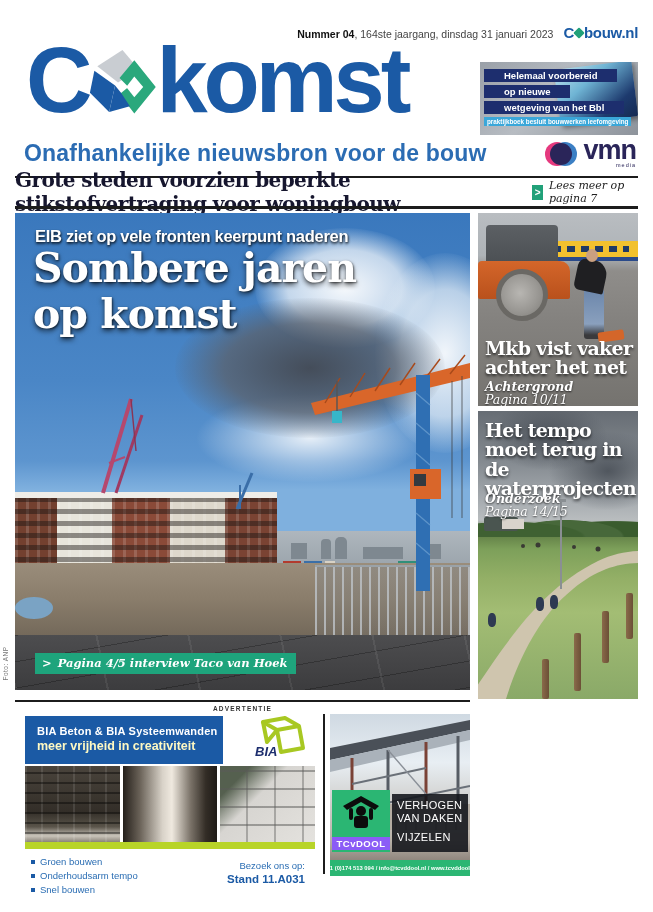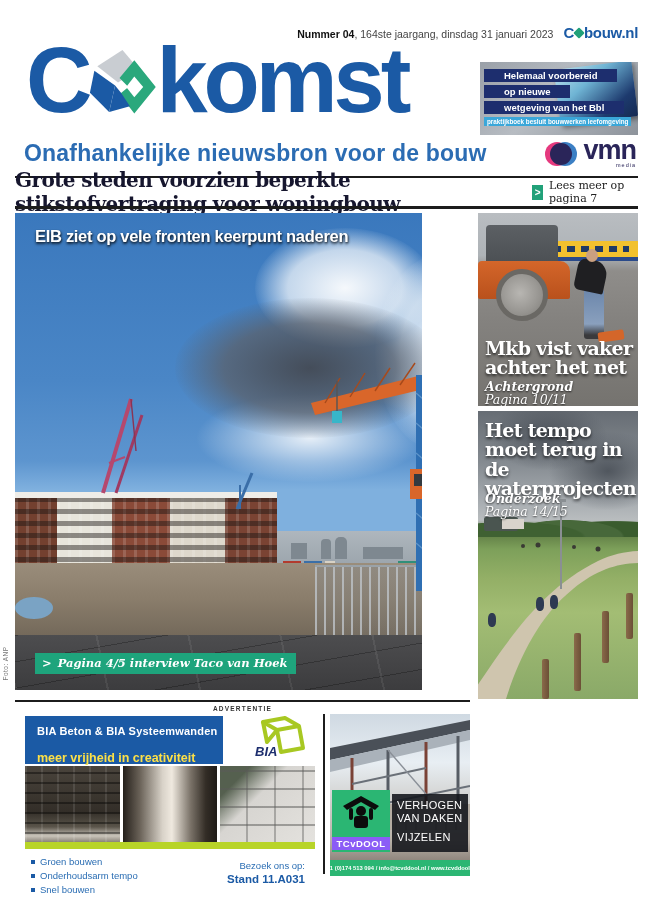--- a/index.html
+++ b/index.html
@@ -31,24 +31,24 @@
   .vmn-sub { font-size:5.5px; color:#2a2559; text-align:right; letter-spacing:1px; }
 
   .rule { position:absolute; left:15px; right:15px; background:#1c1c1c; }
   .rule1 { top:176px; height:2px; }
   .rule2 { top:206px; height:3px; }
 
   .topstory { position:absolute; top:180px; left:15px; right:15px; height:24px; display:flex; justify-content:space-between; align-items:center; }
   .topstory-h { font-family:"DejaVu Serif", serif; font-size:20px; font-weight:bold; color:#16162e; letter-spacing:-0.6px; }
   .readmore { display:flex; align-items:center; gap:6px; }
   .arrow-box { width:15px; height:15px; background:#21a179; color:#fff; font-size:10px; font-weight:bold; display:flex; align-items:center; justify-content:center; }
-  .readmore-t { font-family:"DejaVu Serif", serif; font-size:11px; color:#222; }
-
-  
-  .lead { position:absolute; top:213px; left:15px; width:407px; height:477px; overflow:hidden;
+  .readmore-t { font-family:"DejaVu Serif", serif; font-style:italic; font-size:11px; color:#222; }
+
+  
+  .lead { position:absolute; top:213px; left:15px; width:455px; height:477px; overflow:hidden;
           background:linear-gradient(180deg,#3a78bd 0%,#4a86c6 35%,#5d95cf 52%,#7fb0de 58%); }
   .cloud { position:absolute; border-radius:50%; }
   .cloud-w1 { left:240px; top:15px; width:180px; height:120px; background:radial-gradient(ellipse at center, rgba(255,255,255,.95) 0%, rgba(240,245,250,.75) 45%, rgba(240,245,250,0) 72%); }
   .cloud-w2 { left:360px; top:40px; width:140px; height:200px; background:radial-gradient(ellipse at center, rgba(255,255,255,.92) 0%, rgba(235,242,248,.7) 45%, rgba(235,242,248,0) 72%); }
   .cloud-w3 { left:180px; top:180px; width:230px; height:90px; background:radial-gradient(ellipse at center, rgba(255,255,255,.85) 0%, rgba(240,245,250,0) 70%); }
   .cloud-d { left:160px; top:85px; width:270px; height:140px; background:radial-gradient(ellipse at center, rgba(68,74,84,.95) 0%, rgba(90,96,106,.75) 45%, rgba(110,116,126,0) 72%); }
   .buildings { position:absolute; left:0; top:279px; width:262px; height:77px; display:flex; border-top:6px solid #efede8; }
   .bld { height:100%; }
   .bld.win { background-image:
       repeating-linear-gradient(0deg, rgba(25,20,18,0) 0 7px, rgba(25,20,18,.45) 7px 12px),
@@ -133,21 +133,21 @@
   .p3-lamp { position:absolute; left:82px; top:88px; width:2px; height:90px; background:#8a8f93; }
   .p3-lamp::before { content:""; position:absolute; left:-6px; top:0; width:12px; height:3px; background:#8a8f93; }
 
   
   .rule3 { position:absolute; top:700px; left:15px; width:455px; height:2px; background:#1c1c1c; }
   .ad-label { position:absolute; top:705px; left:15px; width:455px; text-align:center; font-size:6.5px; font-weight:bold; letter-spacing:1.2px; color:#333; }
 
   .bia { position:absolute; top:714px; left:15px; width:300px; height:191px; background:#fff; }
   .bia-banner { position:absolute; top:2px; left:10px; width:198px; height:48px; background:#1b5aa5; padding:9px 0 0 12px; }
   .bia-b1 { font-size:11px; font-weight:bold; color:#fff; letter-spacing:0.2px; }
-  .bia-b2 { font-size:12.5px; font-weight:bold; color:#fde047; margin-top:14px; }
+  .bia-b2 { font-size:12.5px; font-weight:bold; color:#fef9c3; margin-top:2px; }
   .bia-logo { position:absolute; top:2px; left:218px; width:82px; height:48px; }
   .bia-photos { position:absolute; top:52px; left:10px; width:290px; height:76px; display:flex; gap:3px; }
   .bia-ph { flex:1; }
   .bia-ph1 { background:
       repeating-linear-gradient(0deg, rgba(0,0,0,0) 0 8px, rgba(0,0,0,.4) 8px 10px),
       repeating-linear-gradient(90deg, rgba(255,255,255,.1) 0 2px, rgba(0,0,0,0) 2px 16px),
       linear-gradient(180deg,#4a443c 0%,#332e28 60%,#5a544a 80%,#c9c4ba 92%,#8a847a 100%); }
   .bia-ph2 { background:linear-gradient(90deg,#241f1a 0%,#6a6258 18%,#d8d2c8 42%,#efe9df 52%,#7a7268 72%,#332d26 88%,#1f1b18 100%),
       linear-gradient(180deg,#111 0%, rgba(0,0,0,0) 20%); }
   .bia-ph3 { background:
@@ -300,20 +300,24 @@
       </g>
       <rect x="395" y="256" width="31" height="30" fill="#d9662a"></rect>
       <rect x="399" y="261" width="12" height="12" fill="#333a40"></rect>
       <line x1="322" y1="168" x2="322" y2="198" stroke="#555" stroke-width="1.4"></line>
       <rect x="317" y="198" width="10" height="12" fill="#37b6c9"></rect>
       <line x1="437" y1="168" x2="437" y2="305" stroke="rgba(60,60,60,.6)" stroke-width="1.2"></line>
       <line x1="447" y1="163" x2="447" y2="305" stroke="rgba(60,60,60,.6)" stroke-width="1.2"></line>
     </svg>
 
     <div class="kicker">EIB ziet op vele fronten keerpunt naderen</div>
+    <div class="lead-h">
+      <div>Sombere jaren</div>
+      <div>op komst</div>
+    </div>
     <div class="lead-cap"><span class="cap-arrow">&gt;</span><span>Pagina 4/5 interview Taco van Hoek</span></div>
   </div>
   <div class="credit">Foto: ANP</div>
 
   <div class="sidecol">
 
 
     <div class="side-art sa2 ph2">
       <div class="p2-train"></div>
       <div class="p2-roll-cab"></div>

